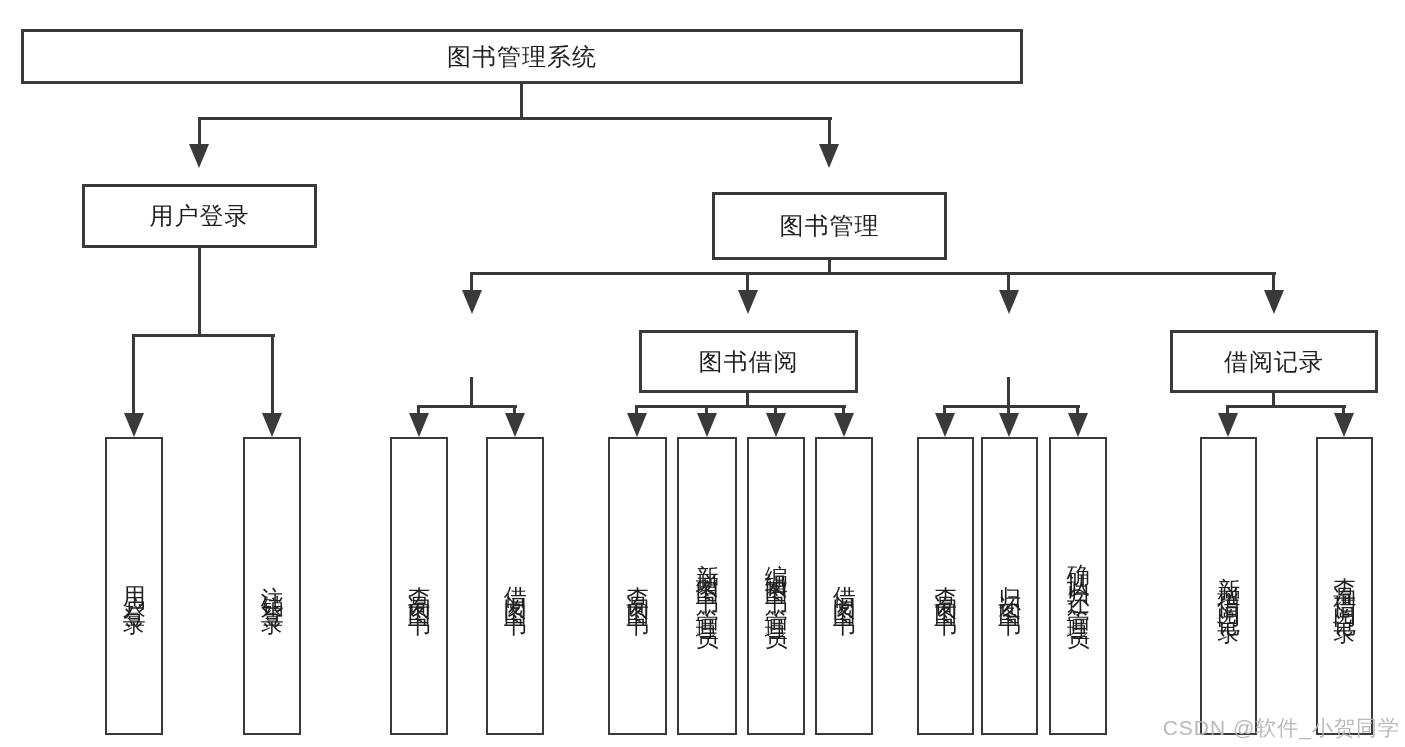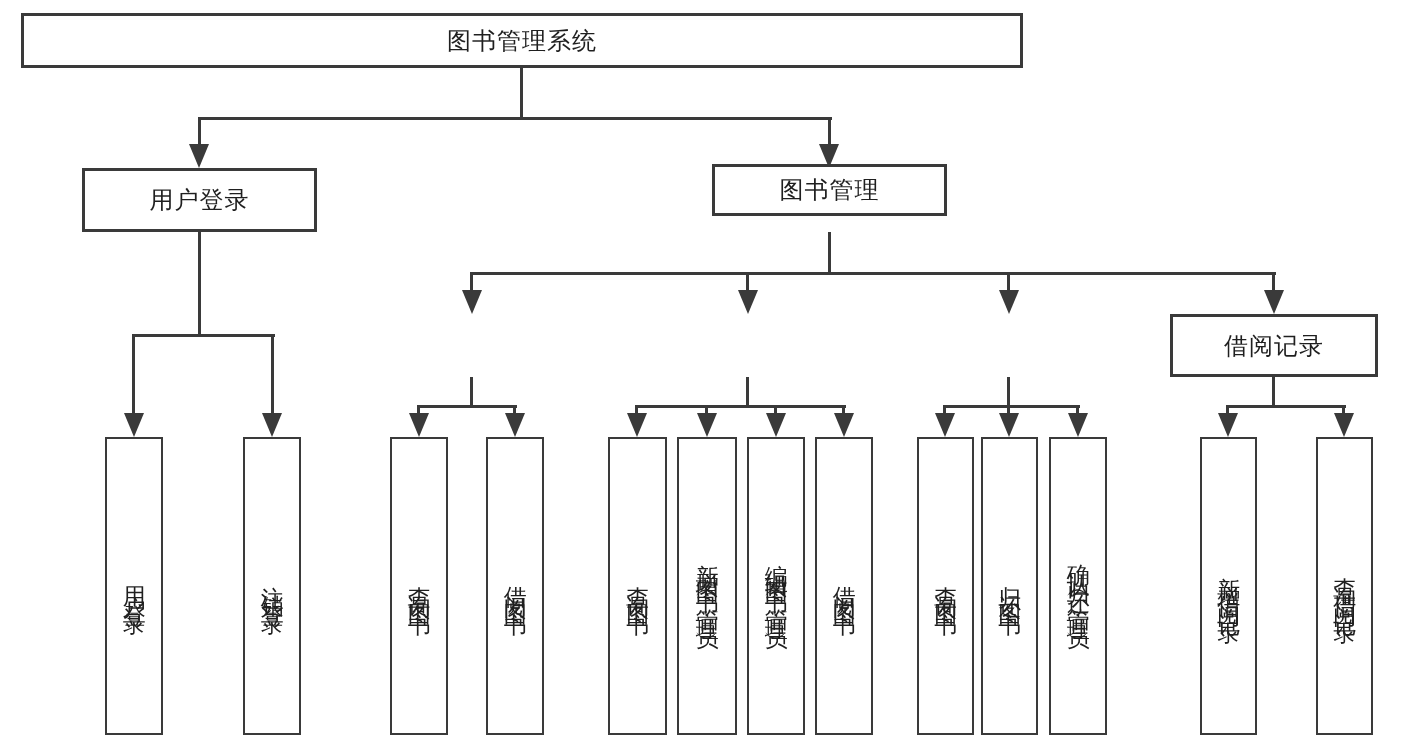--- a/index.html
+++ b/index.html
@@ -3,21 +3,21 @@
 <meta charset="utf-8">
 <style>
   html,body{margin:0;padding:0;background:#ffffff;}
   #stage{
     position:relative;width:1405px;height:747px;background:#ffffff;overflow:hidden;
     font-family:"Liberation Sans","DejaVu Sans",sans-serif;color:#1f1f1f;
   }
   .hnode{
     position:absolute;box-sizing:border-box;border:3px solid #3a3a3a;background:#fff;
     display:flex;align-items:center;justify-content:center;
-    font-size:24px;font-weight:500;letter-spacing:1px;z-index:2;
+    font-size:24px;font-weight:500;letter-spacing:1px;z-index:2;margin-top:16px;
   }
   .vnode{
     position:absolute;box-sizing:border-box;border:2px solid #3a3a3a;background:#fff;
     top:437px;height:298px;display:flex;align-items:center;justify-content:center;z-index:2;
   }
   .vnode .vtext{
     writing-mode:vertical-rl;text-orientation:mixed;
     font-size:23px;font-weight:500;letter-spacing:9px;line-height:1.1;
   }
   .vl{position:absolute;width:3px;background:#3a3a3a;z-index:1;}
@@ -92,22 +92,23 @@
   <div class="vl" style="left:1272px;top:377px;height:31px"></div>
   <div class="hl" style="left:1226px;top:405px;width:120px"></div>
   <div class="vl" style="left:1226px;top:405px;height:11px"></div>
   <div class="vl" style="left:1342px;top:405px;height:11px"></div>
   <div class="arrow" style="left:1218px;top:413px"></div>
   <div class="arrow" style="left:1334px;top:413px"></div>
 
   <div class="hnode" style="left:21px;top:13px;width:1002px;height:55px">图书管理系统</div>
 
   <div class="hnode" style="left:82px;top:168px;width:235px;height:64px">用户登录</div>
-  <div class="hnode" style="left:712px;top:164px;width:235px;height:52px">图书管理</div>
+  <div class="hnode" style="left:712px;top:176px;width:235px;height:68px">图书管理</div>
 
+  <div class="hnode" style="left:639px;top:314px;width:219px;height:63px">图书借阅</div>
   <div class="hnode" style="left:1170px;top:314px;width:208px;height:63px">借阅记录</div>
 
   <div class="vnode" style="left:105px;width:58px">
     <span class="vtext">用户登录</span>
   </div>
   <div class="vnode" style="left:243px;width:58px">
     <span class="vtext">注销登录</span>
   </div>
 
   <div class="vnode" style="left:390px;width:58px">
@@ -140,14 +141,15 @@
     <span class="vtext">确认归还（管理员）</span>
   </div>
 
   <div class="vnode" style="left:1200px;width:57px">
     <span class="vtext">新增借阅记录</span>
   </div>
   <div class="vnode" style="left:1316px;width:57px">
     <span class="vtext">查询借阅记录</span>
   </div>
 
+  <div id="watermark">CSDN @软件_小贺同学</div>
 
 </div>
 
 </body></html>

